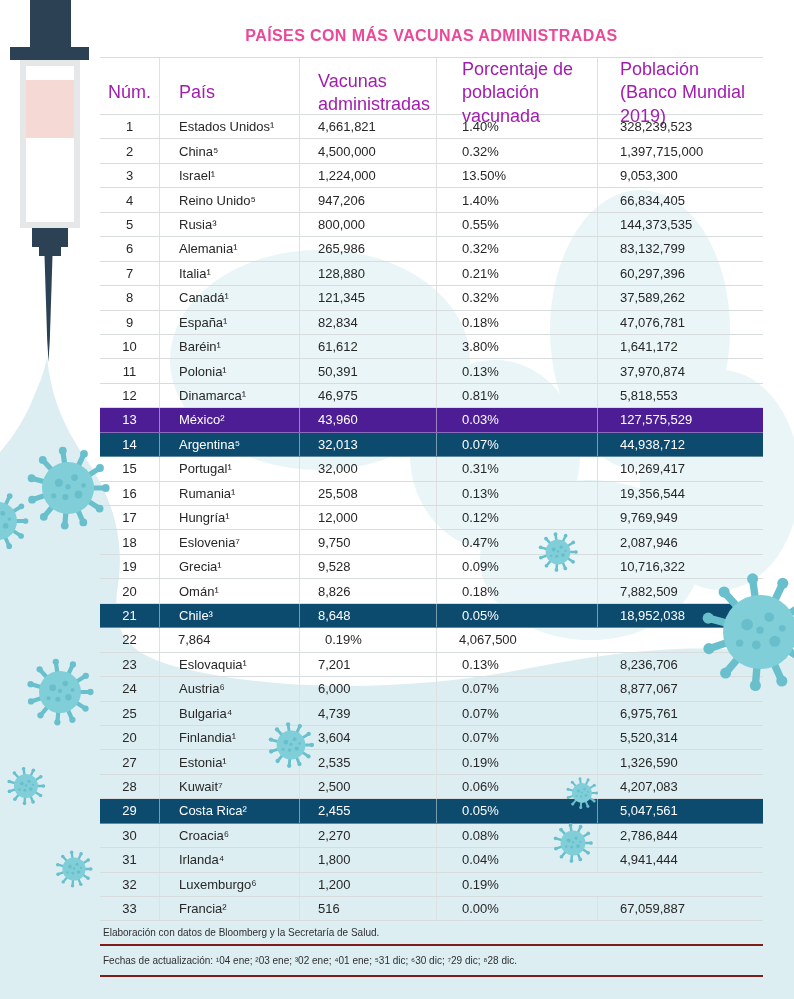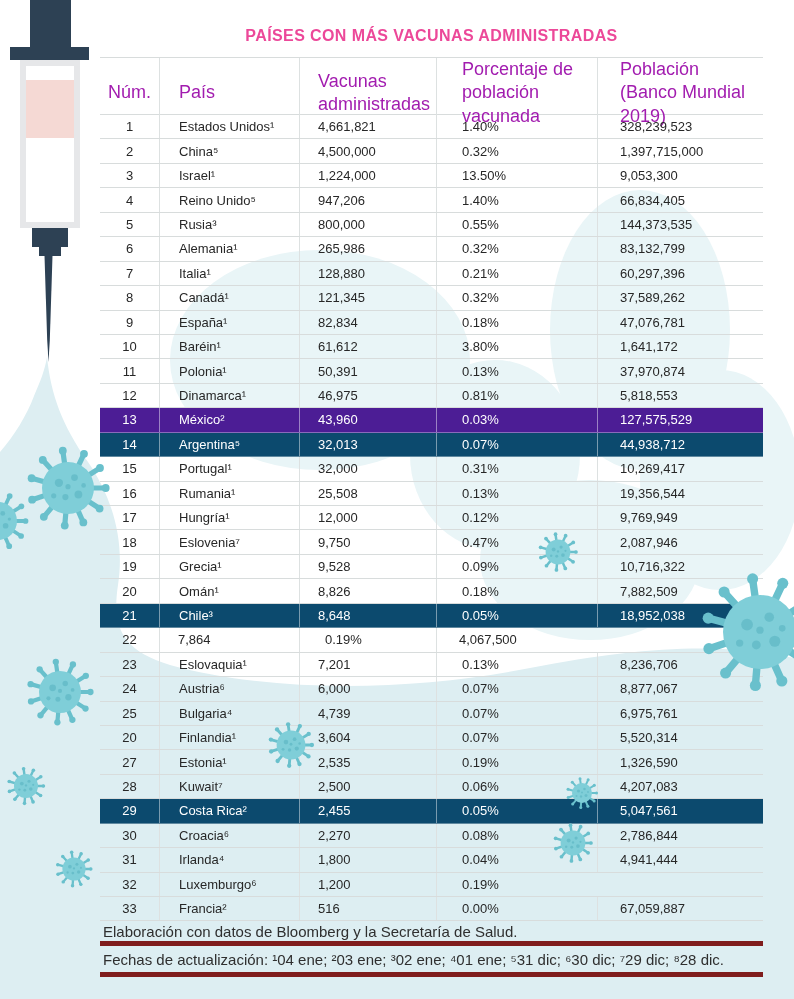--- a/index.html
+++ b/index.html
@@ -36,22 +36,22 @@
   .c-country{padding-left:19px;}
   .c-vacc{padding-left:18px;}
   .c-pct{padding-left:25px;}
   .c-pop{padding-left:22px;}
   .hl-dark{background:#4c1d95;color:#ffffff;border-bottom-color:rgba(255,255,255,.35);}
   .hl-light{background:#0c4a6e;color:#ffffff;border-bottom-color:rgba(255,255,255,.35);}
   .hl-dark .td:not(:last-child),
   .hl-light .td:not(:last-child){border-right-color:rgba(255,255,255,.45);}
 
   .note{
-    display:flex;align-items:center;border-bottom:5px solid #7f1d1d;
-    font-size:15px;color:#2f2f2f;padding-left:3px;box-sizing:border-box;
+    display:flex;align-items:center;border-bottom:2px solid #7f1d1d;
+    font-size:10px;color:#2f2f2f;padding-left:3px;box-sizing:border-box;
   }
   .note-1{height:25px;}
   .note-2{height:31px;}
 </style>
 </head>
 <body>
 
 <svg id="bg-layer" class="layer" viewBox="0 0 794 999">
   <ellipse cx="320" cy="360" rx="150" ry="110" fill="#e9f5f7"></ellipse>
   <ellipse cx="640" cy="330" rx="90" ry="140" fill="#e9f5f7"></ellipse>

